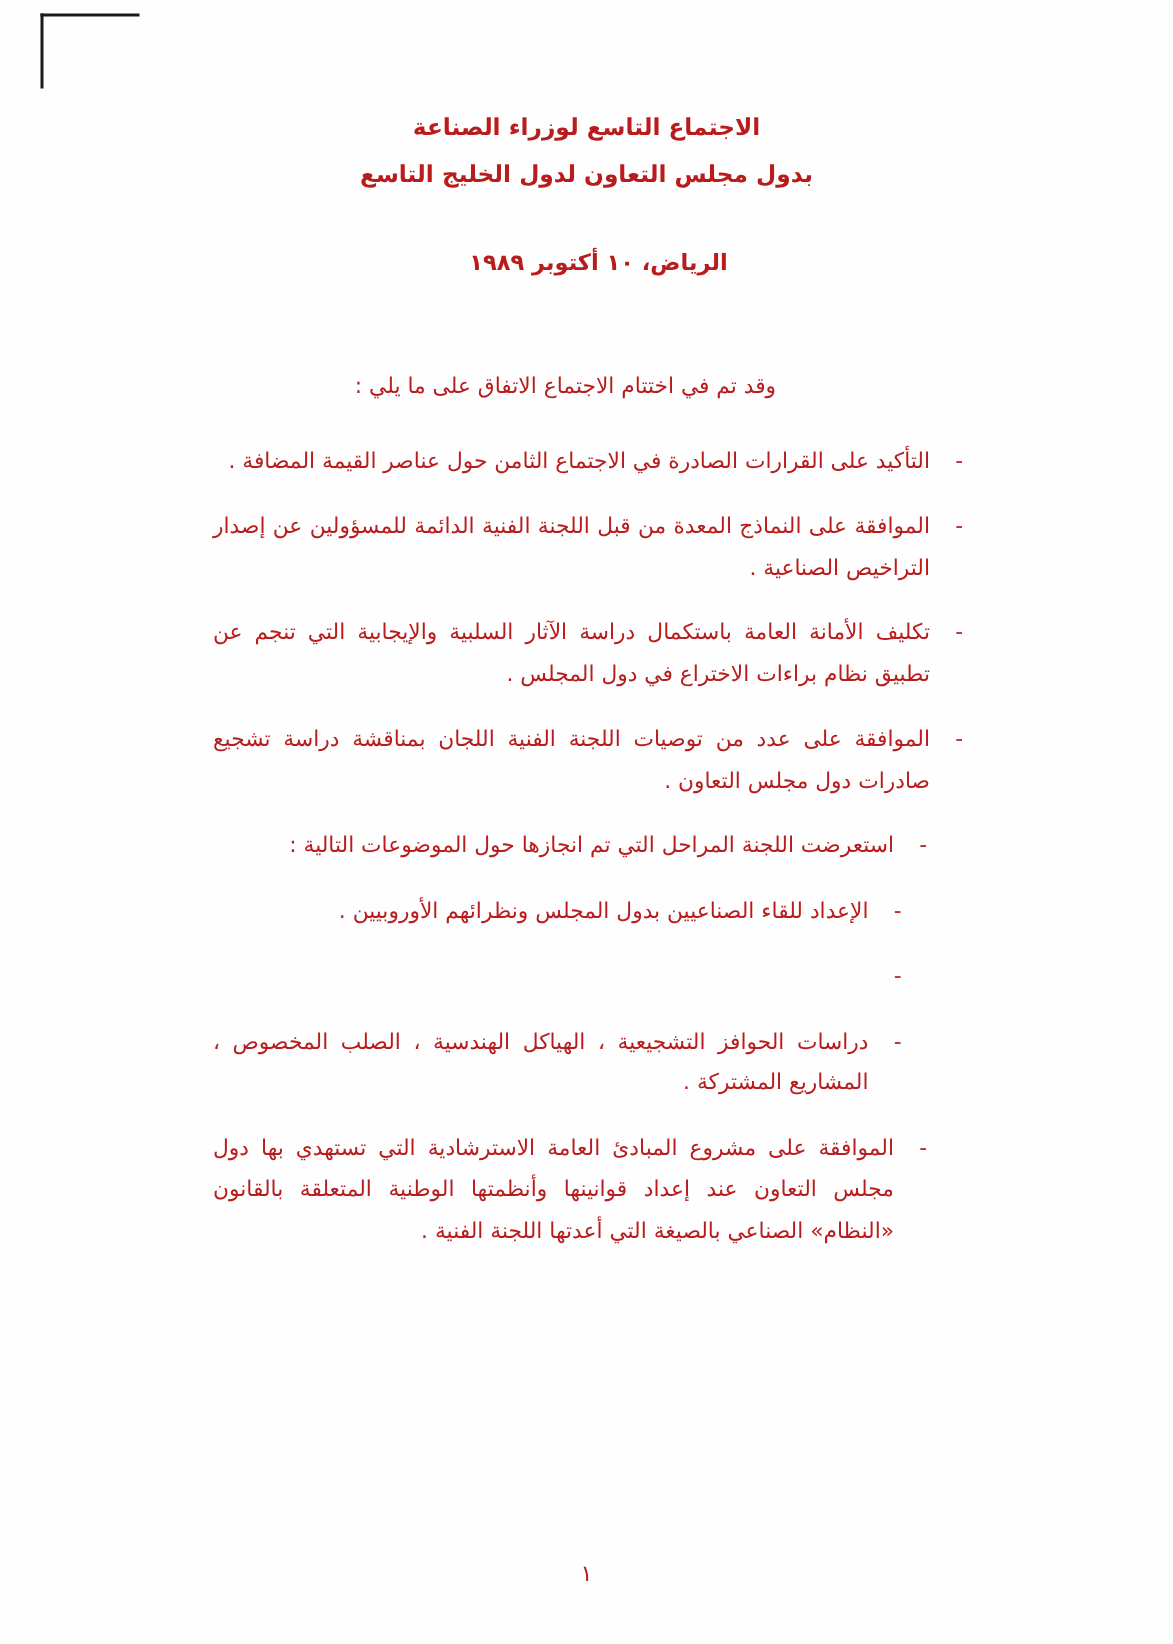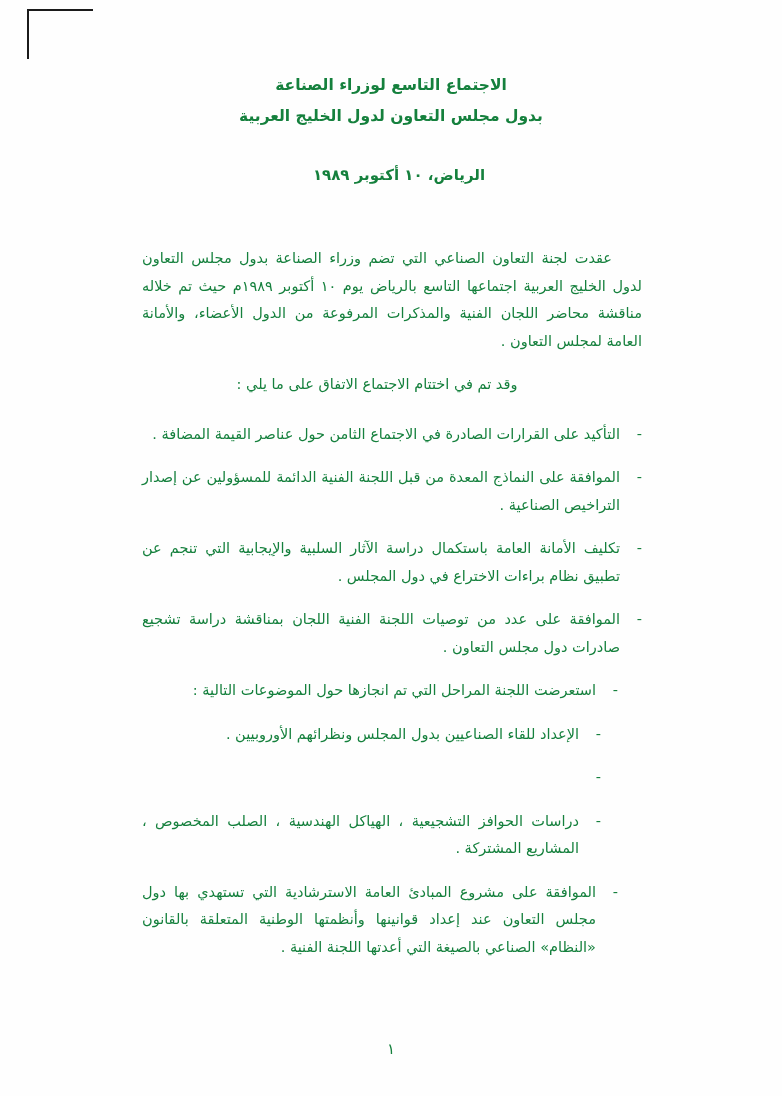--- a/index.html
+++ b/index.html
@@ -7,21 +7,21 @@
     padding: 0;
     background: #ffffff;
   }
   .page {
     position: relative;
     width: 782px;
     height: 1096px;
     background: #fefefe;
     overflow: hidden;
     font-family: "DejaVu Sans", sans-serif;
-    color: #15803d;
+    color: #b91c1c;
   }
   
   .scan-mark-h {
     position: absolute;
     left: 27px;
     top: 9px;
     width: 66px;
     height: 2px;
     background: #1b1b1b;
   }
@@ -102,27 +102,26 @@
 
 <div class="page">
 
   <div class="scan-mark-h"></div>
   <div class="scan-mark-v"></div>
 
   <div class="doc-content">
 
     <header class="doc-header">
       <div class="title-line">الاجتماع التاسع لوزراء الصناعة</div>
-      <div class="title-line">بدول مجلس التعاون لدول الخليج العربية</div>
+      <div class="title-line">بدول مجلس التعاون لدول الخليج التاسع</div>
       <div class="date-line">الرياض، ١٠ أكتوبر ١٩٨٩</div>
     </header>
 
     <main class="doc-body">
 
-      <p class="para-opening">عقدت لجنة التعاون الصناعي التي تضم وزراء الصناعة بدول مجلس التعاون لدول الخليج العربية اجتماعها التاسع بالرياض يوم ١٠ أكتوبر ١٩٨٩م حيث تم خلاله مناقشة محاضر اللجان الفنية والمذكرات المرفوعة من الدول الأعضاء، والأمانة العامة لمجلس التعاون .</p>
 
       <p class="para-leadin">وقد تم في اختتام الاجتماع الاتفاق على ما يلي :</p>
 
       <div class="bullet-list">
 
         <div class="list-item lvl1">
           <span class="dash">-</span>
           <span class="item-text">التأكيد على القرارات الصادرة في الاجتماع الثامن حول عناصر القيمة المضافة .</span>
         </div>
 

